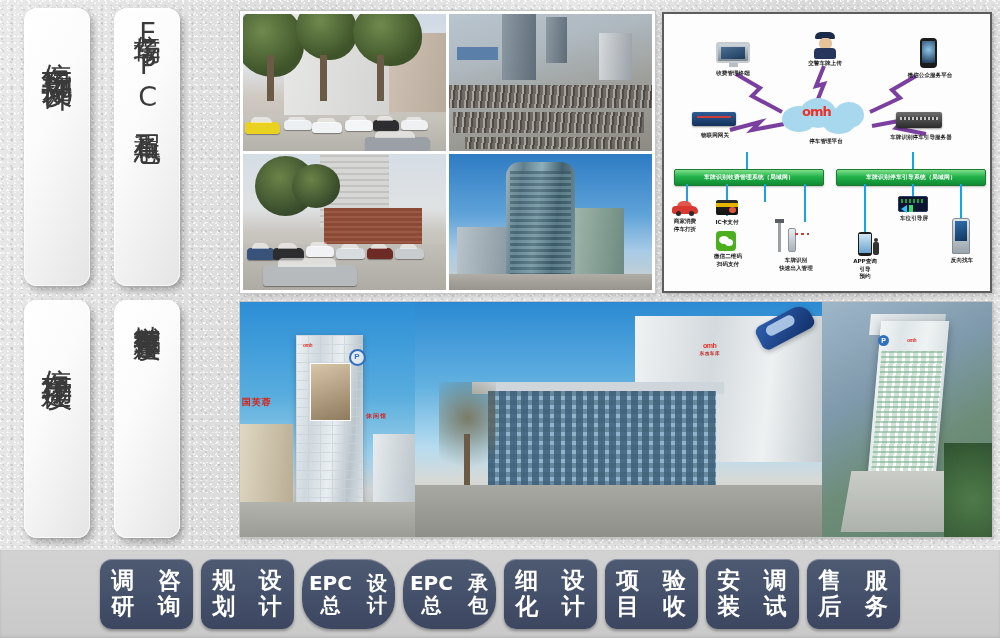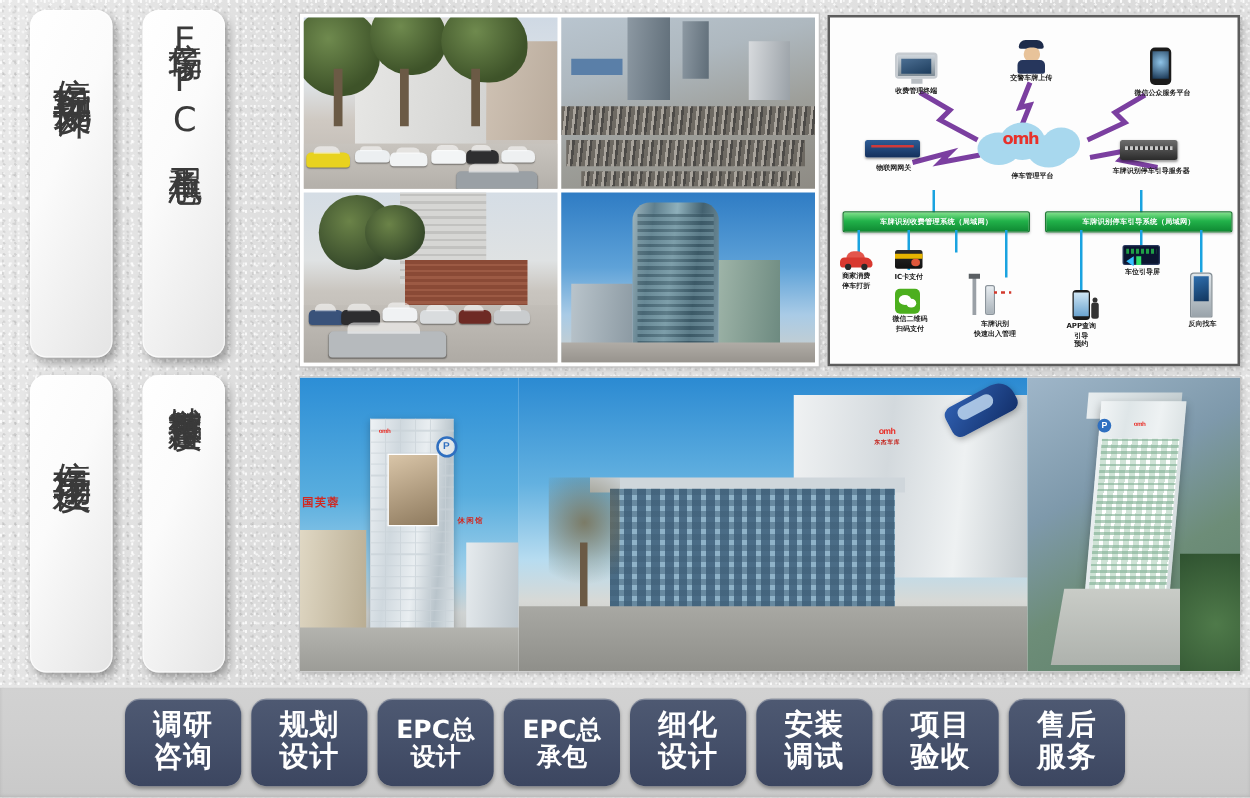--- a/index.html
+++ b/index.html
@@ -227,27 +227,27 @@
     position:absolute;left:0;bottom:0;width:1000px;height:88px;
     background:linear-gradient(#d2d2d2 0%,#cfcfcf 40%,#c9c9c9 100%);
     border-top:2px solid #e6e6e6;
     display:flex;align-items:center;justify-content:center;gap:8px;
     box-shadow:0 -1px 3px rgba(0,0,0,.10) inset;
   }
   .step{
     width:93px;height:70px;border-radius:12px;
     background:linear-gradient(#4e5972 0%,#46516b 46%,#3c4660 100%);
     box-shadow:0 2px 3px rgba(0,0,0,.32), 0 1px 0 rgba(255,255,255,.30) inset;
-    display:flex;flex-direction:column;align-items:center;justify-content:center;
+    display:flex;align-items:center;justify-content:center;
     color:#ffffff;font-weight:bold;font-size:23px;line-height:1.12;letter-spacing:1px;
     font-family:"DejaVu Sans","Liberation Sans",sans-serif;
     text-align:center;
   }
   .step .l2{display:block;}
-  .step.en{font-size:20px;letter-spacing:0;}
+  .step.en{font-size:20px;letter-spacing:0;border-radius:29px;}
 </style>
 </head>
 <body>
 
 <div id="stage">
 
   <div class="tabcard" id="tab0">
     <span class="vtext">停车场规划设计</span>
   </div>
   <div class="tabcard small" id="tab1">
@@ -497,26 +497,26 @@
     </div>
     <div class="step en">
       <span>EPC总</span>
       <span class="l2">承包</span>
     </div>
     <div class="step">
       <span>细化</span>
       <span class="l2">设计</span>
     </div>
     <div class="step">
+      <span>项目</span>
+      <span class="l2">验收</span>
+    </div>
+    <div class="step">
       <span>安装</span>
       <span class="l2">调试</span>
-    </div>
-    <div class="step">
-      <span>项目</span>
-      <span class="l2">验收</span>
     </div>
     <div class="step">
       <span>售后</span>
       <span class="l2">服务</span>
     </div>
   </div>
 
 </div>
 
 </body></html>

